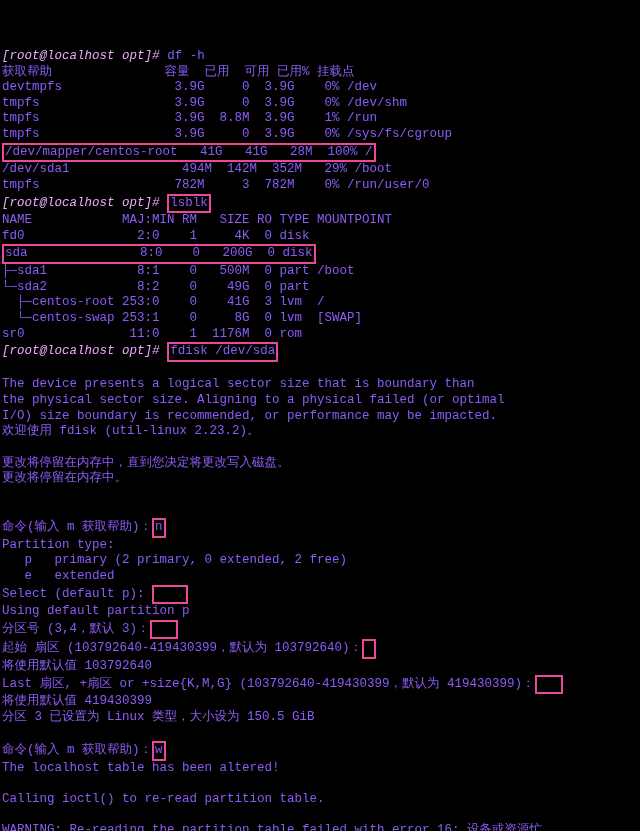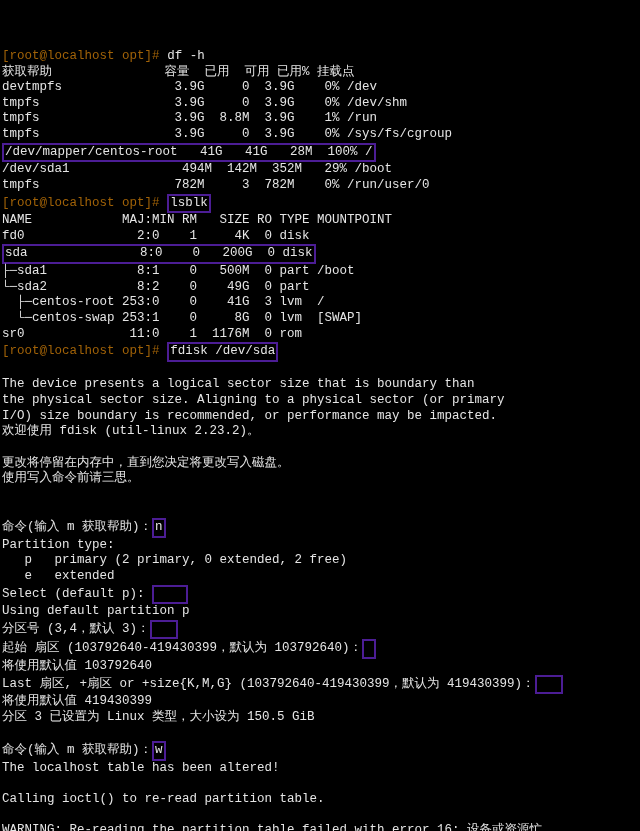--- a/index.html
+++ b/index.html
@@ -7,23 +7,23 @@
     padding: 2px;
     background: #000;
     color: #00ff00;
     font-family: "Courier New", monospace;
     font-size: 12.5px;
     line-height: 1.25;
     width: 640px;
     white-space: pre;
     overflow: hidden;
   }
-  .green { color: #e5e5e5; text-align: center; }
-  .box-red { border: 2px solid #4c1d95; padding: 0 1px; display: inline-block; }
-  .prompt { color: #a16207; }
+  .green { color: #8b5cf6; text-align: center; }
+  .box-red { border: 2px solid #ec4899; padding: 0 1px; display: inline-block; }
+  .prompt { color: #f0abfc; font-style: italic; }
 </style>
 </head>
 <body>
 
 
 <span><span class="prompt">[<span>root</span>@<span>localhost</span> <span>opt</span>]<span>#</span> </span><span class="green">df -h</span>
 <span class="green">获取帮助               容量  已用  可用 已用% 挂载点</span>
 <span class="green">devtmpfs               3.9G     0  3.9G    0% /dev</span>
 <span class="green">tmpfs                  3.9G     0  3.9G    0% /dev/shm</span>
 <span class="green">tmpfs                  3.9G  8.8M  3.9G    1% /run</span>
@@ -36,26 +36,26 @@
 <span class="green">fd0               2:0    1     4K  0 disk</span>
 <span class="box-red"><span class="green">sda               8:0    0   200G  0 disk</span></span>
 <span class="green">├─sda1            8:1    0   500M  0 part /boot</span>
 <span class="green">└─sda2            8:2    0    49G  0 part</span>
 <span class="green">  ├─centos-root 253:0    0    41G  3 lvm  /</span>
 <span class="green">  └─centos-swap 253:1    0     8G  0 lvm  [SWAP]</span>
 <span class="green">sr0              11:0    1  1176M  0 rom</span>
 <span class="prompt">[<span>root</span>@<span>localhost</span> <span>opt</span>]<span>#</span> </span><span class="box-red"><span class="green">fdisk /dev/sda</span></span>
 
 <span class="green">The device presents a logical sector size that is boundary than</span>
-<span class="green">the physical sector size. Aligning to a physical sector (or primary</span>
+<span class="green">the physical sector size. Aligning to a physical failed (or optimal</span>
 <span class="green">I/O) size boundary is recommended, or performance may be impacted.</span>
 <span class="green">欢迎使用 fdisk (util-linux 2.23.2)。</span>
 
 <span class="green">更改将停留在内存中，直到您决定将更改写入磁盘。</span>
-<span class="green">使用写入命令前请三思。</span>
+<span class="green">更改将停留在内存中。</span>
 
 
 <span class="green">命令(输入 m 获取帮助)：</span><span class="box-red"><span class="green">n</span></span>
 <span class="green">Partition type:</span>
 <span class="green">   p   primary (2 primary, 0 extended, 2 free)</span>
 <span class="green">   e   extended</span>
 <span class="green">Select (default p): </span><span class="box-red">    </span>
 <span class="green">Using default partition p</span>
 <span class="green">分区号 (3,4，默认 3)：</span><span class="box-red">   </span>
 <span class="green">起始 扇区 (103792640-419430399，默认为 103792640)：</span><span class="box-red"> </span>

